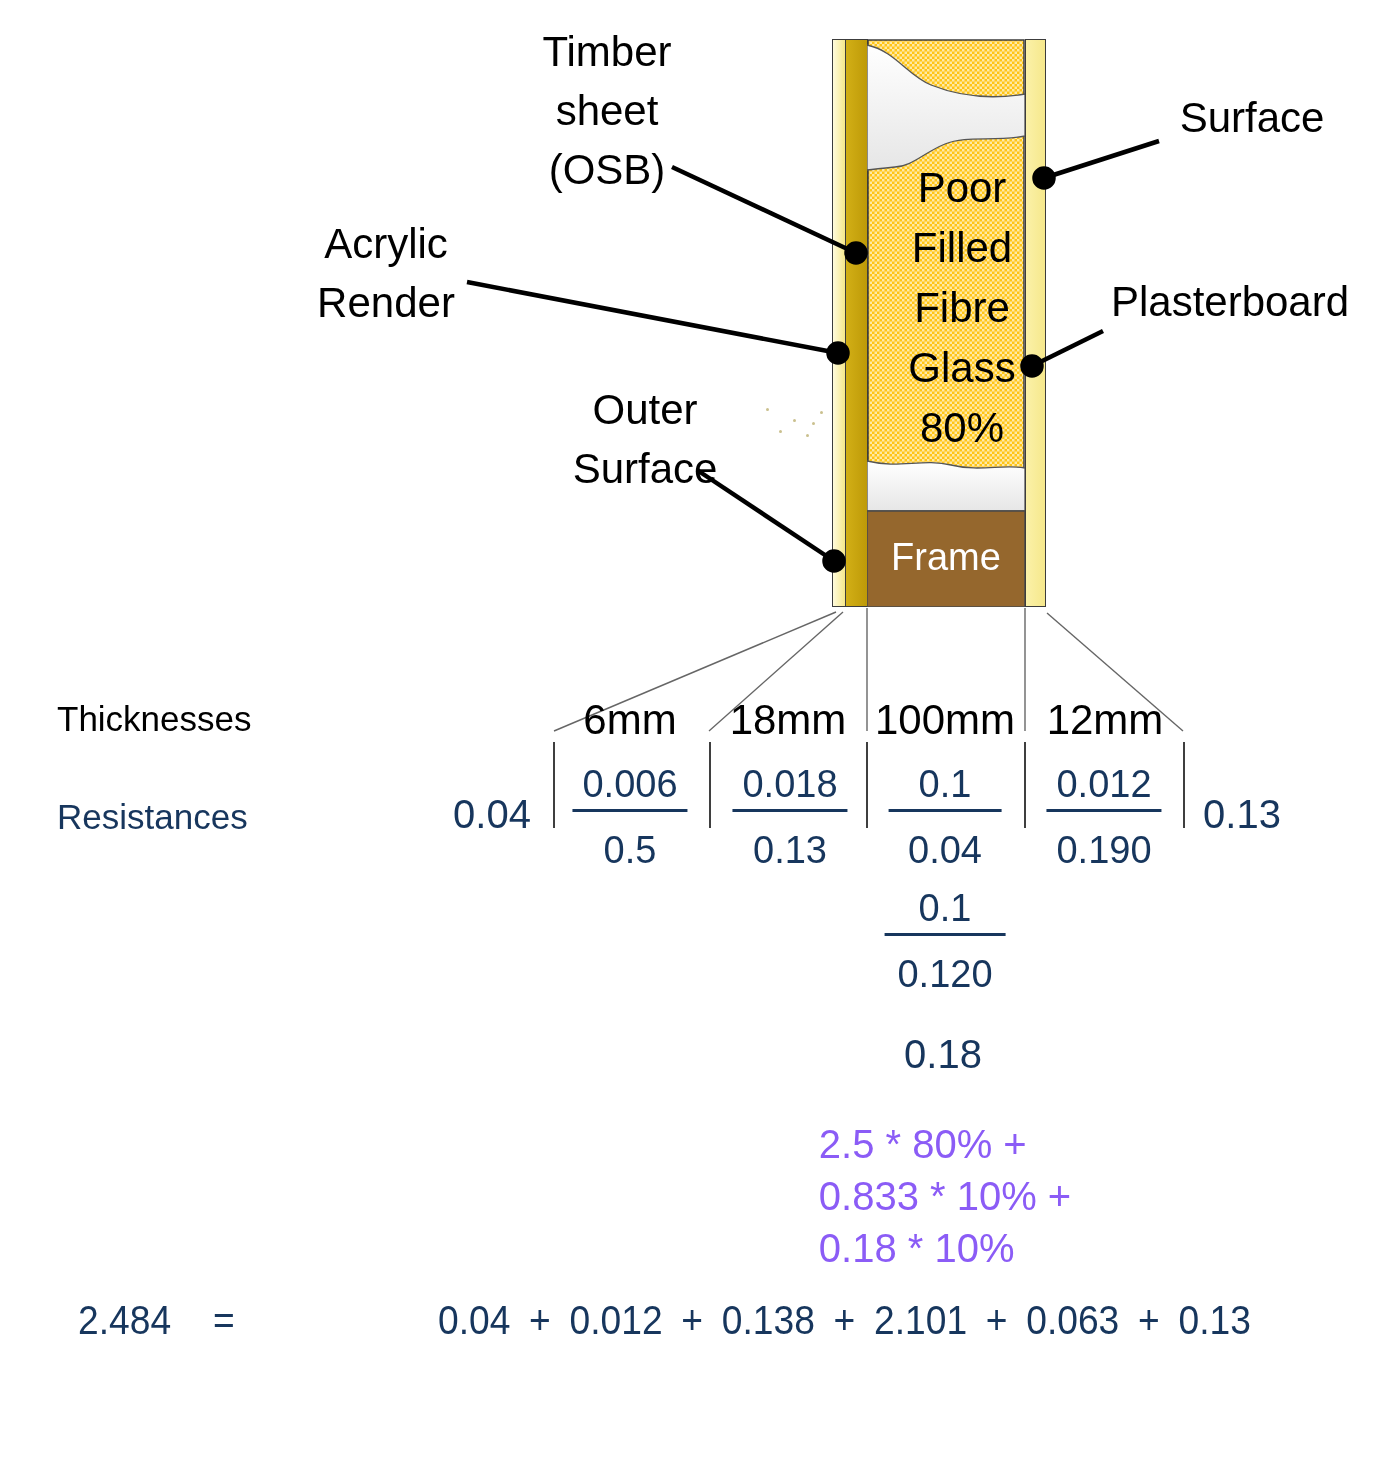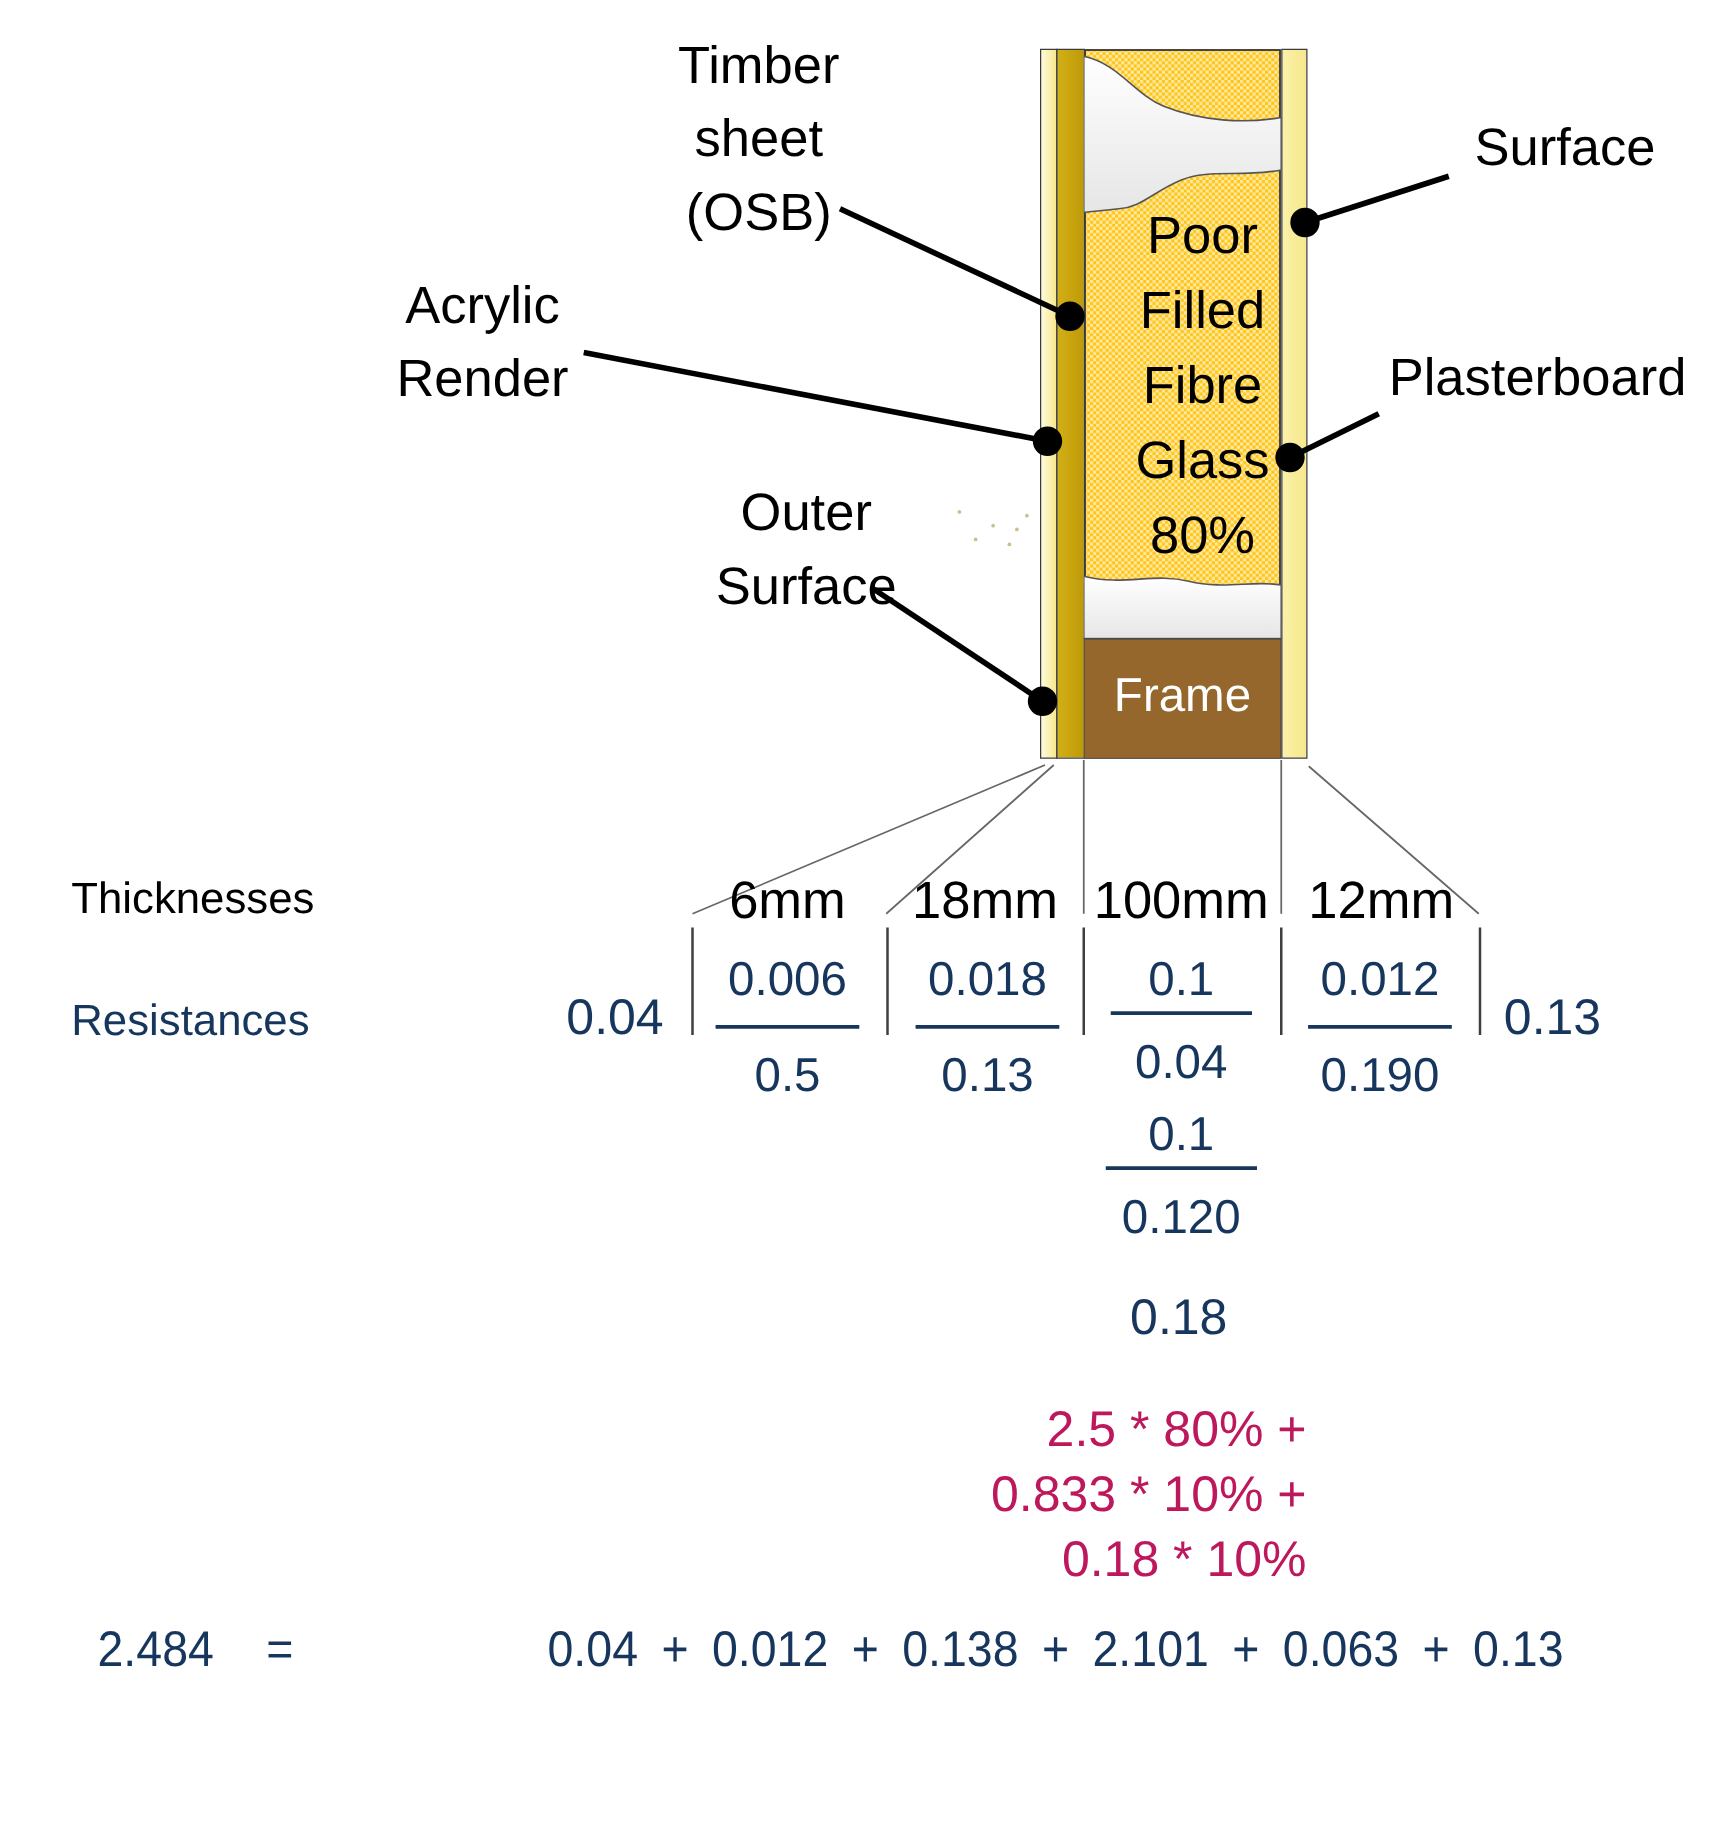--- a/index.html
+++ b/index.html
@@ -44,26 +44,26 @@
   .rowlabel{position:absolute;font-size:35px;color:#000;}
   .rowlabel.navy{color:#17365D;}
   .thick{position:absolute;top:696px;font-size:42px;color:#000;transform:translateX(-50%);white-space:nowrap;}
   .resval{position:absolute;top:792px;font-size:40px;color:#17365D;transform:translateX(-50%);white-space:nowrap;}
   .vdiv{position:absolute;top:742px;width:2px;height:86px;background:#3f3f3f;}
   .frac{
     position:absolute;transform:translateX(-50%);
     text-align:center;color:#17365D;
     font-size:38px;line-height:44px;white-space:nowrap;
   }
-  .frac .num{display:inline-block;padding:0 10px 14px 10px;border-bottom:3px solid #17365D;}
+  .frac .num{display:inline-block;padding:0 10px 3px 10px;border-bottom:3px solid #17365D;}
   .frac .den{padding-top:16px;}
   .bridgeval{position:absolute;transform:translateX(-50%);font-size:40px;color:#17365D;white-space:nowrap;}
   .weighted{
-    position:absolute;left:919px;top:1118px;transform:translateX(-50%);
-    color:#be185d;font-size:40px;line-height:52px;text-align:right;white-space:nowrap;
+    position:absolute;left:945px;top:1118px;transform:translateX(-50%);
+    color:#8b5cf6;font-size:40px;line-height:52px;text-align:left;white-space:nowrap;
   }
   .sumline{color:#17365D;font-size:40px;white-space:nowrap;transform:scaleX(.93);transform-origin:left center;}
   .sum-terms{word-spacing:9px;}
   svg.overlay{position:absolute;left:0;top:0;pointer-events:none;}
   .art{position:absolute;width:3px;height:3px;border-radius:50%;background:rgba(150,130,30,.5);}
 </style>
 </head>
 <body>
 
 <div class="strip render"></div>

